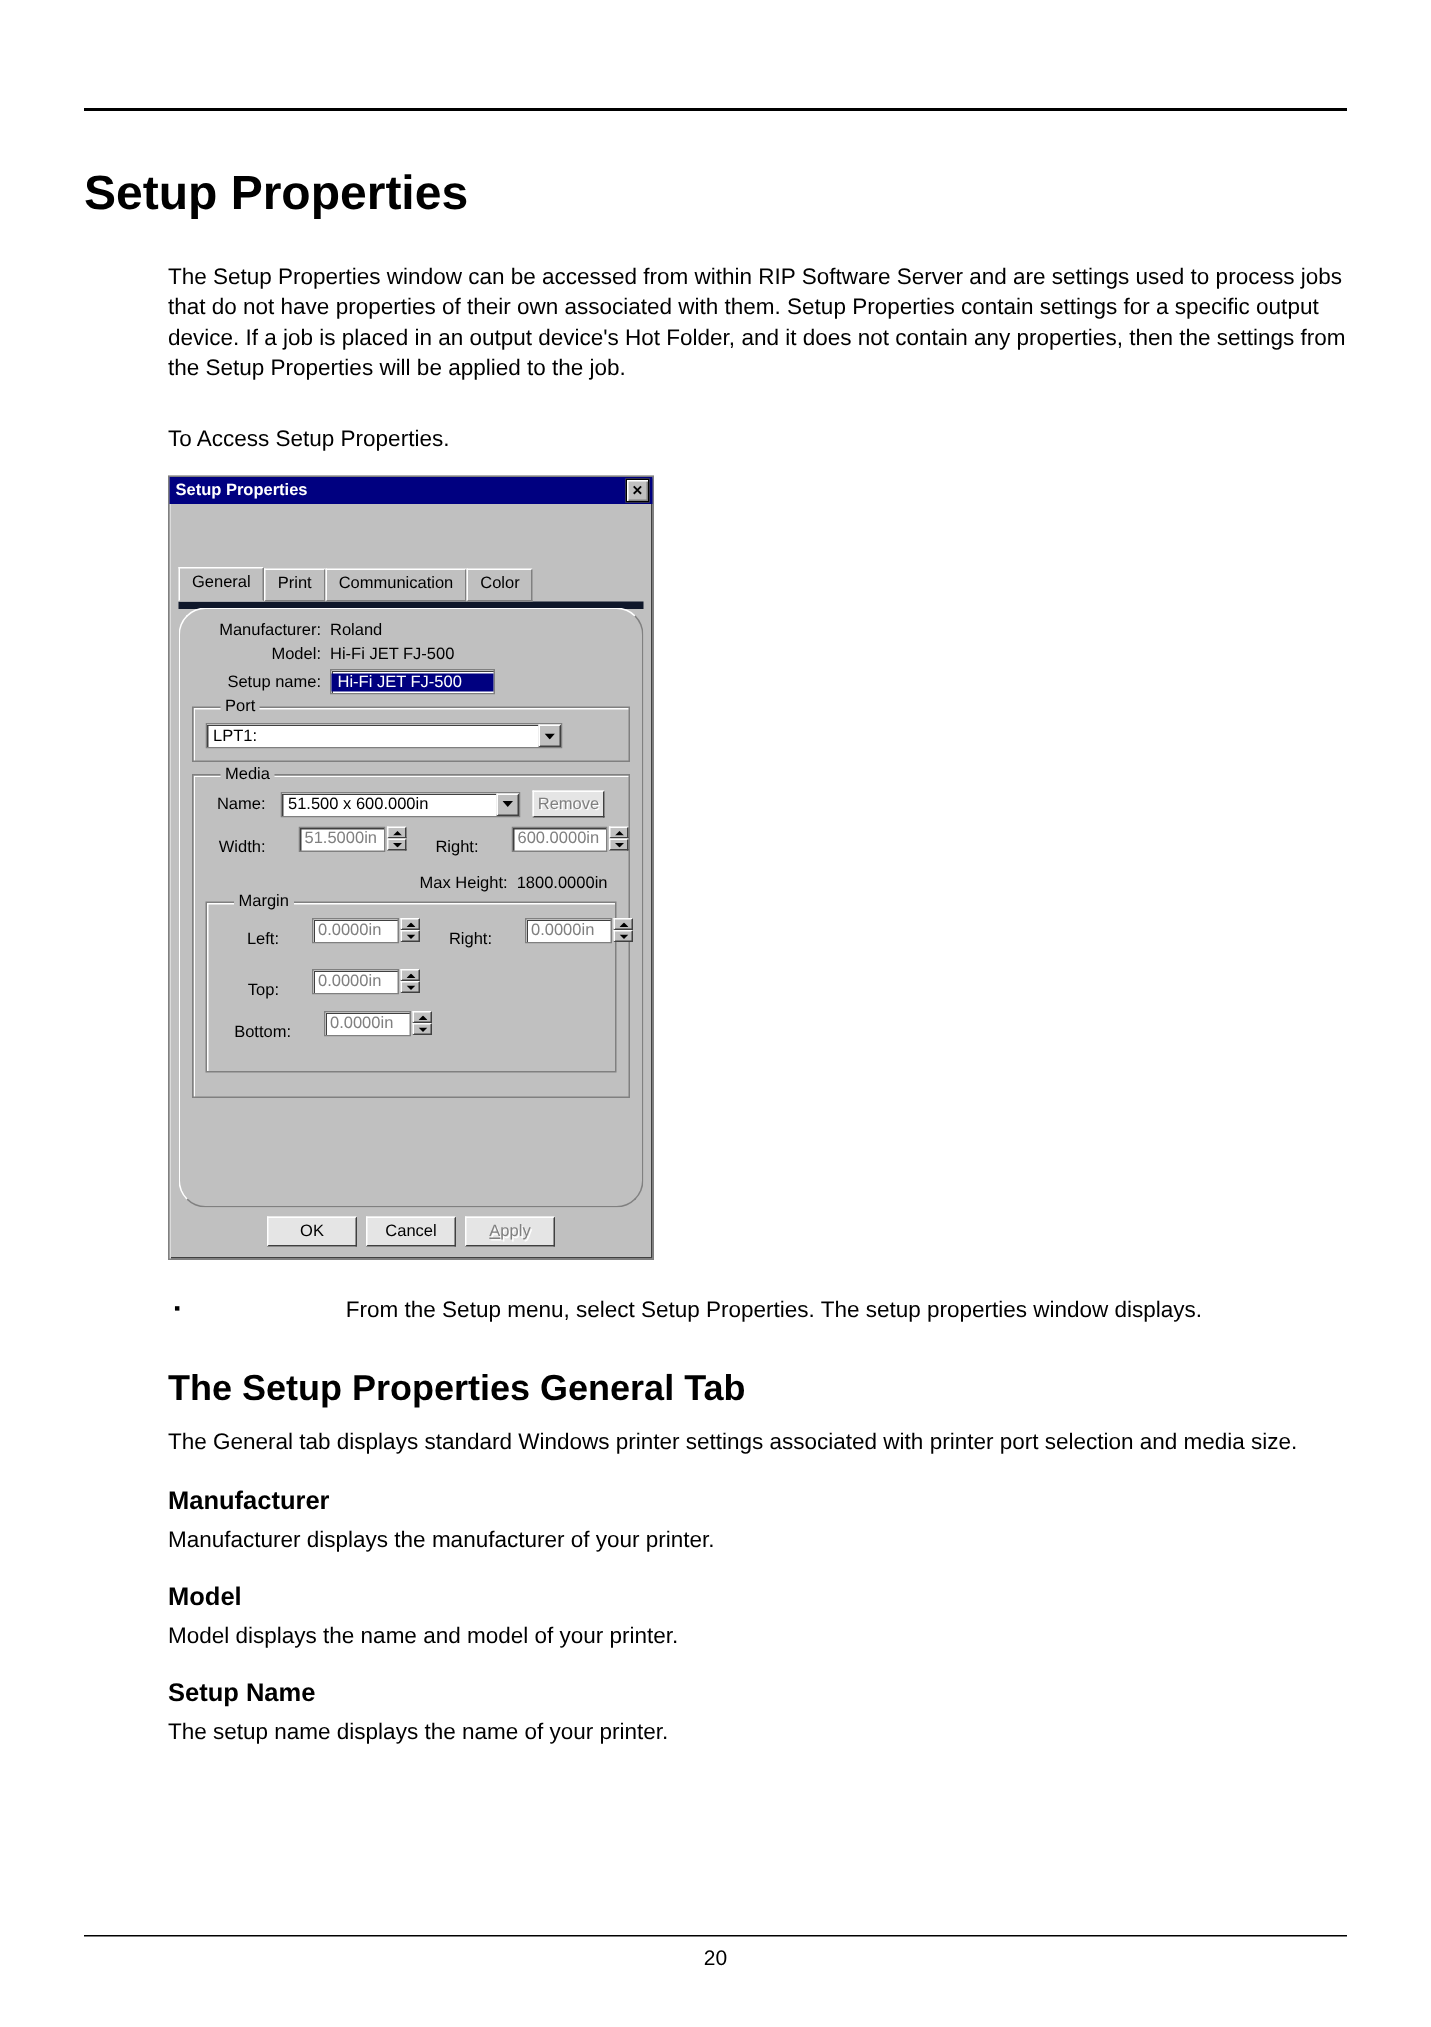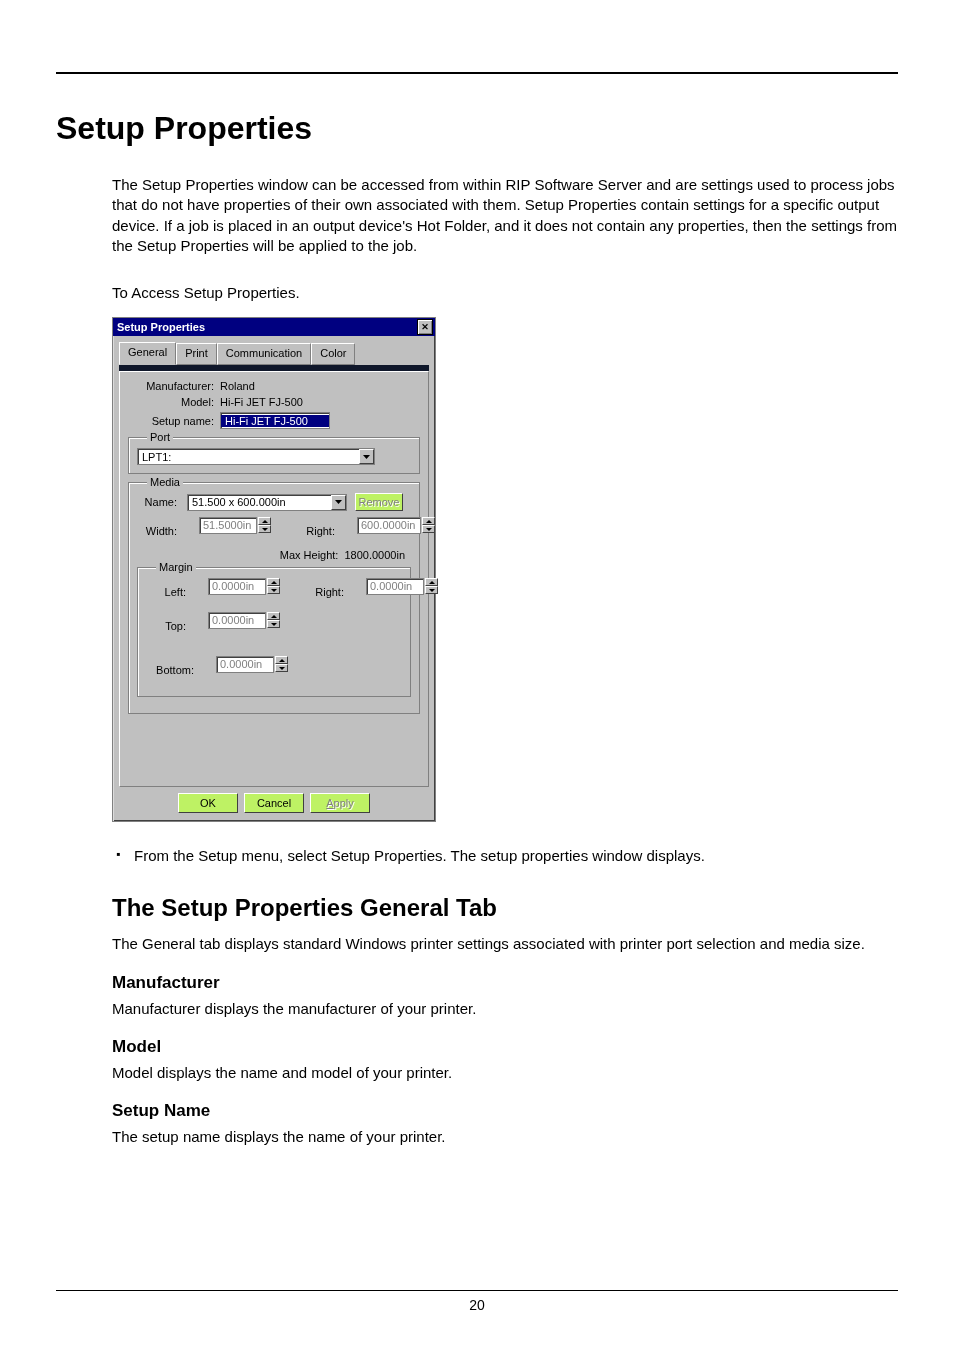--- a/index.html
+++ b/index.html
@@ -73,22 +73,23 @@
     font-size: 9px;
     font-weight: 700;
     color: #000;
     line-height: 1;
   }
   .client {
     padding: 6px;
   }
   .tabs {
     display: flex;
-    border-bottom: 7px solid #0f172a;
+    border-bottom: 5px solid #0f172a;
     margin-bottom: -1px;
+    margin-top: 36px;
   }
   .tab {
     font-size: 11px;
     padding: 2px 8px 3px 8px;
     background: #c0c0c0;
     border-top: 1px solid #fff;
     border-left: 1px solid #fff;
     border-right: 1px solid #808080;
     position: relative;
     top: 1px;
@@ -105,20 +106,21 @@
   .tab.inactive {
     background: #c0c0c0;
     border-bottom: 1px solid #808080;
   }
   .panel {
     border-top: 1px solid #fff;
     border-left: 1px solid #fff;
     border-right: 1px solid #808080;
     border-bottom: 1px solid #808080;
     padding: 8px;
+    border-radius: 18px;
   }
   .row {
     display: flex;
     align-items: center;
     margin-bottom: 4px;
     font-size: 11px;
   }
   .row .lbl-right {
     width: 86px;
     text-align: right;
@@ -206,36 +208,35 @@
     border-top: 1px solid #fff;
     border-right: 1px solid #404040;
     border-bottom: 1px solid #404040;
     display: flex;
     align-items: center;
     justify-content: center;
     box-sizing: border-box;
   }
   .grid2 {
     display: flex;
-    gap: 16px;
     margin-bottom: 4px;
   }
   .grid2 .cell {
     display: flex;
     align-items: center;
     font-size: 11px;
   }
   .grid2 .cell .clabel {
     width: 40px;
     text-align: right;
     padding-right: 6px;
   }
   .btn {
     font-size: 11px;
-    background: #bef264;
+    background: #e5e5e5;
     border-top: 1px solid #fff;
     border-left: 1px solid #fff;
     border-right: 1px solid #404040;
     border-bottom: 1px solid #404040;
     height: 20px;
     padding: 0 0;
     display: inline-flex;
     align-items: center;
     justify-content: center;
     min-width: 60px;
@@ -247,20 +248,21 @@
     justify-content: center;
     gap: 6px;
     padding: 6px 0 2px 0;
   }
   .underline { text-decoration: underline; }
 
   ul.bullet {
     list-style: none;
     padding: 0;
     margin: 0 0 28px 0;
+    text-align: center;
   }
   ul.bullet li {
     position: relative;
     padding-left: 22px;
     font-size: 15px;
     line-height: 1.35;
   }
   ul.bullet li::before {
     content: "▪";
     position: absolute;

